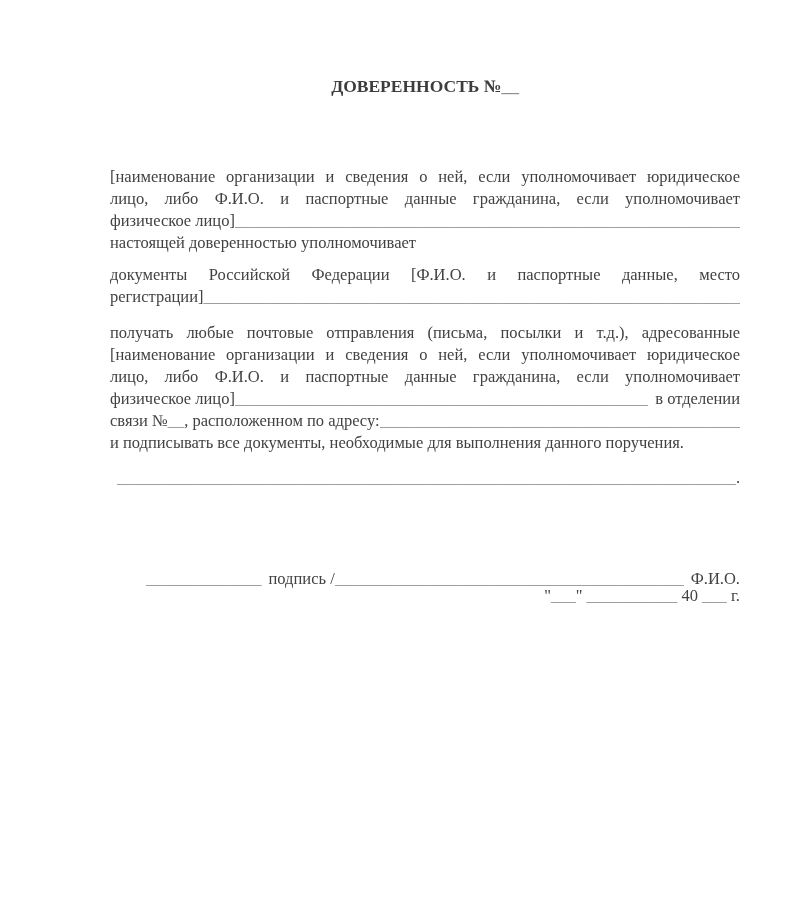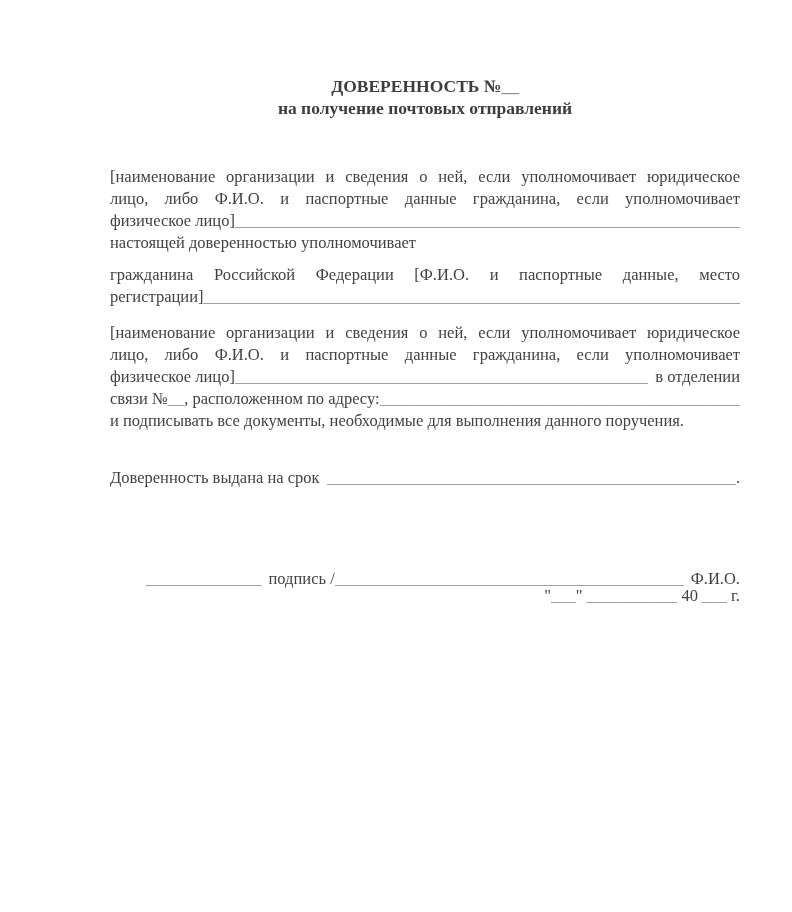--- a/index.html
+++ b/index.html
@@ -47,61 +47,60 @@
   .indent-sig { padding-left: 36px; }
   .right { text-align: right; }
 </style>
 </head>
 <body>
 
 <div class="page">
 
   <div class="block title-block" style="top:75px">
     <div><span>ДОВЕРЕННОСТЬ №</span><span class="blank">__</span></div>
-    <div>на получение почтовых отправлений</div>
   </div>
 
   <div class="block" style="top:166px">
     <div class="jline it">[наименование организации и сведения о ней, если уполномочивает юридическое</div>
     <div class="jline it">лицо, либо Ф.И.О. и паспортные данные гражданина, если уполномочивает</div>
     <div class="fline">
         <span class="it">физическое лицо]</span>
         <span class="fill">______________________________________________________________________________________________________________</span>
       </div>
     <div>настоящей доверенностью уполномочивает</div>
   </div>
 
   <div class="block" style="top:264px">
-    <div class="jline"><span>гражданина Российской Федерации</span> <span class="it">[Ф.И.О. и паспортные данные, место</span></div>
+    <div class="jline"><span>документы Российской Федерации</span> <span class="it">[Ф.И.О. и паспортные данные, место</span></div>
     <div class="fline">
         <span class="it">регистрации]</span>
         <span class="fill">______________________________________________________________________________________________________________</span>
       </div>
   </div>
 
   <div class="block" style="top:322px">
+    <div class="jline">получать любые почтовые отправления (письма, посылки и т.д.), адресованные</div>
     <div class="jline it">[наименование организации и сведения о ней, если уполномочивает юридическое</div>
     <div class="jline it">лицо, либо Ф.И.О. и паспортные данные гражданина, если уполномочивает</div>
     <div class="fline">
         <span class="it">физическое лицо]</span>
         <span class="fill">______________________________________________________________________________________________________________</span>
         <span class="gap-left">в отделении</span>
       </div>
     <div class="fline">
         <span>связи №</span>
         <span class="blank">__</span>
         <span>, расположенном по адресу:</span>
         <span class="fill">______________________________________________________________________________________________________________</span>
       </div>
     <div>и подписывать все документы, необходимые для выполнения данного поручения.</div>
   </div>
 
   <div class="block" style="top:467px">
     <div class="fline">
-        <span>Доверенность выдана на срок</span>
         <span class="fill gap-left">______________________________________________________________________________________________________________</span>
         <span>.</span>
       </div>
   </div>
 
   <div class="block indent-sig" style="top:568px">
     <div class="fline">
         <span class="blank">______________</span>
         <span class="gap-left">подпись /</span>
         <span class="fill">______________________________________________________________________________________________________________</span>

